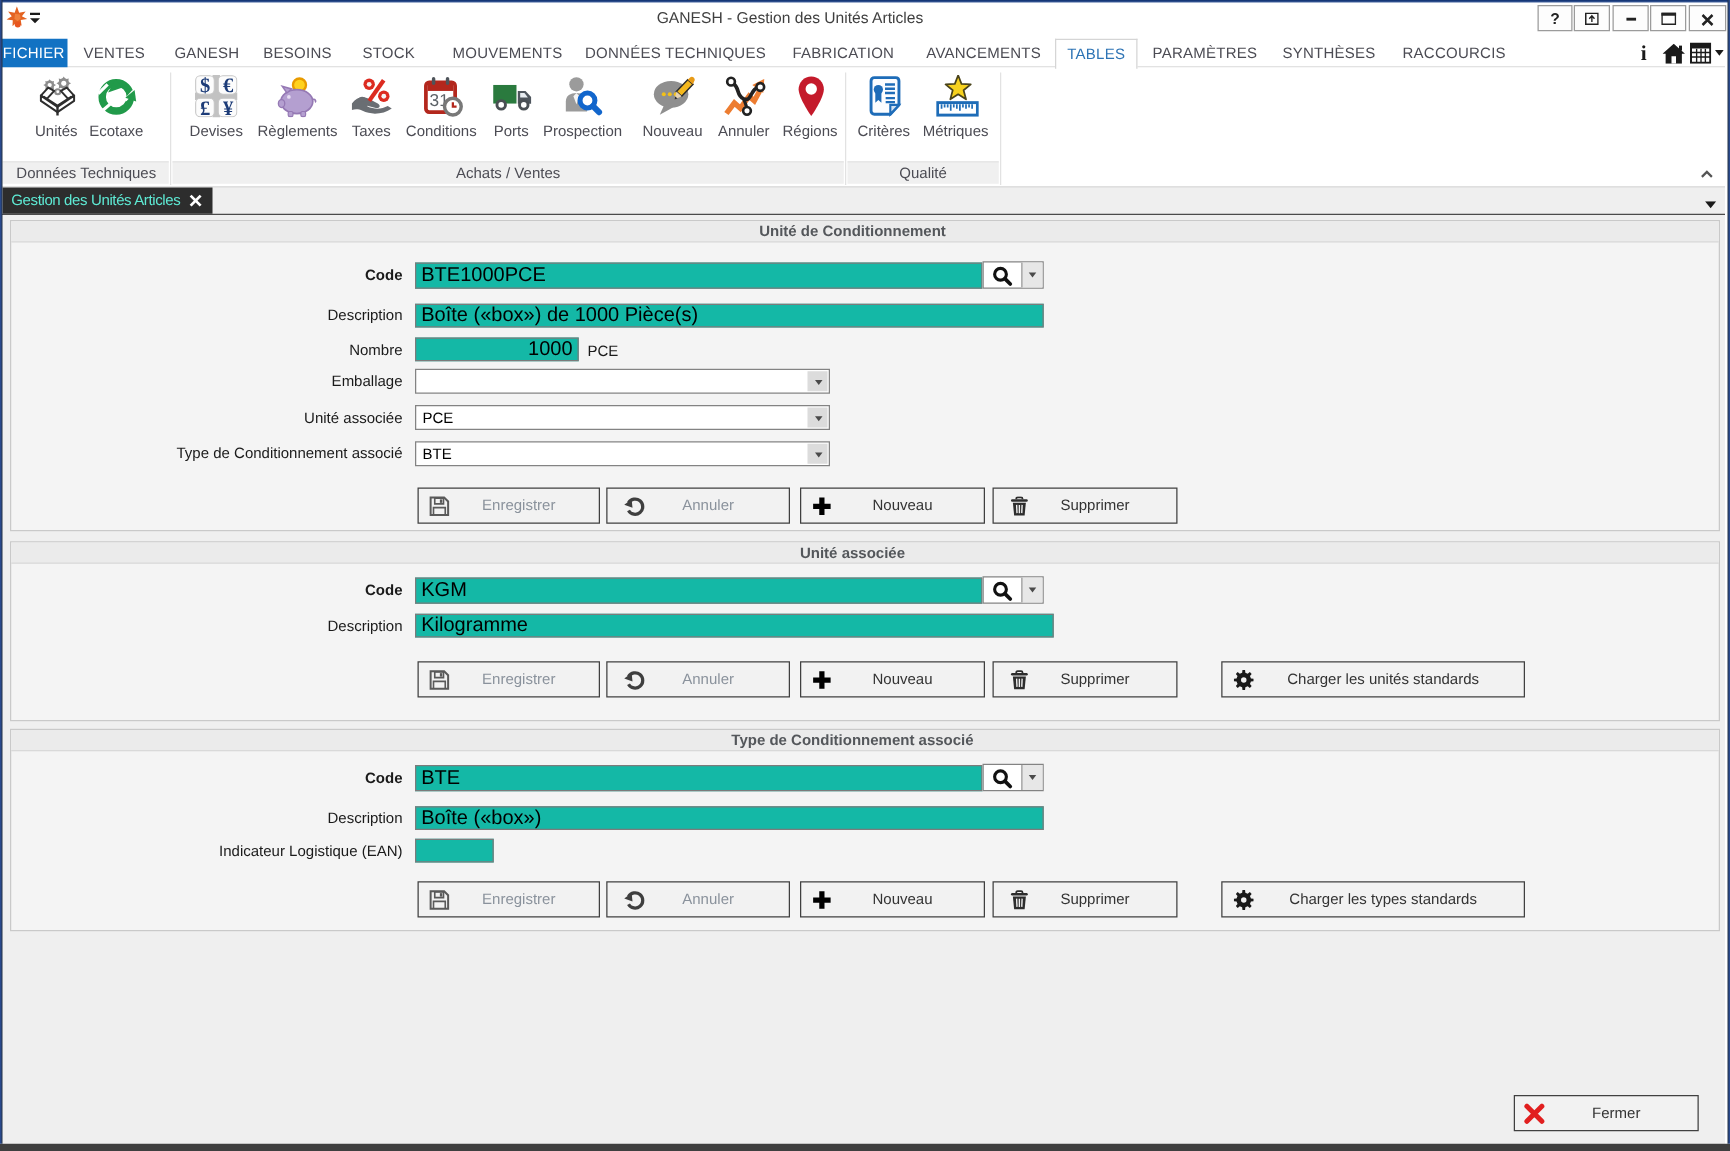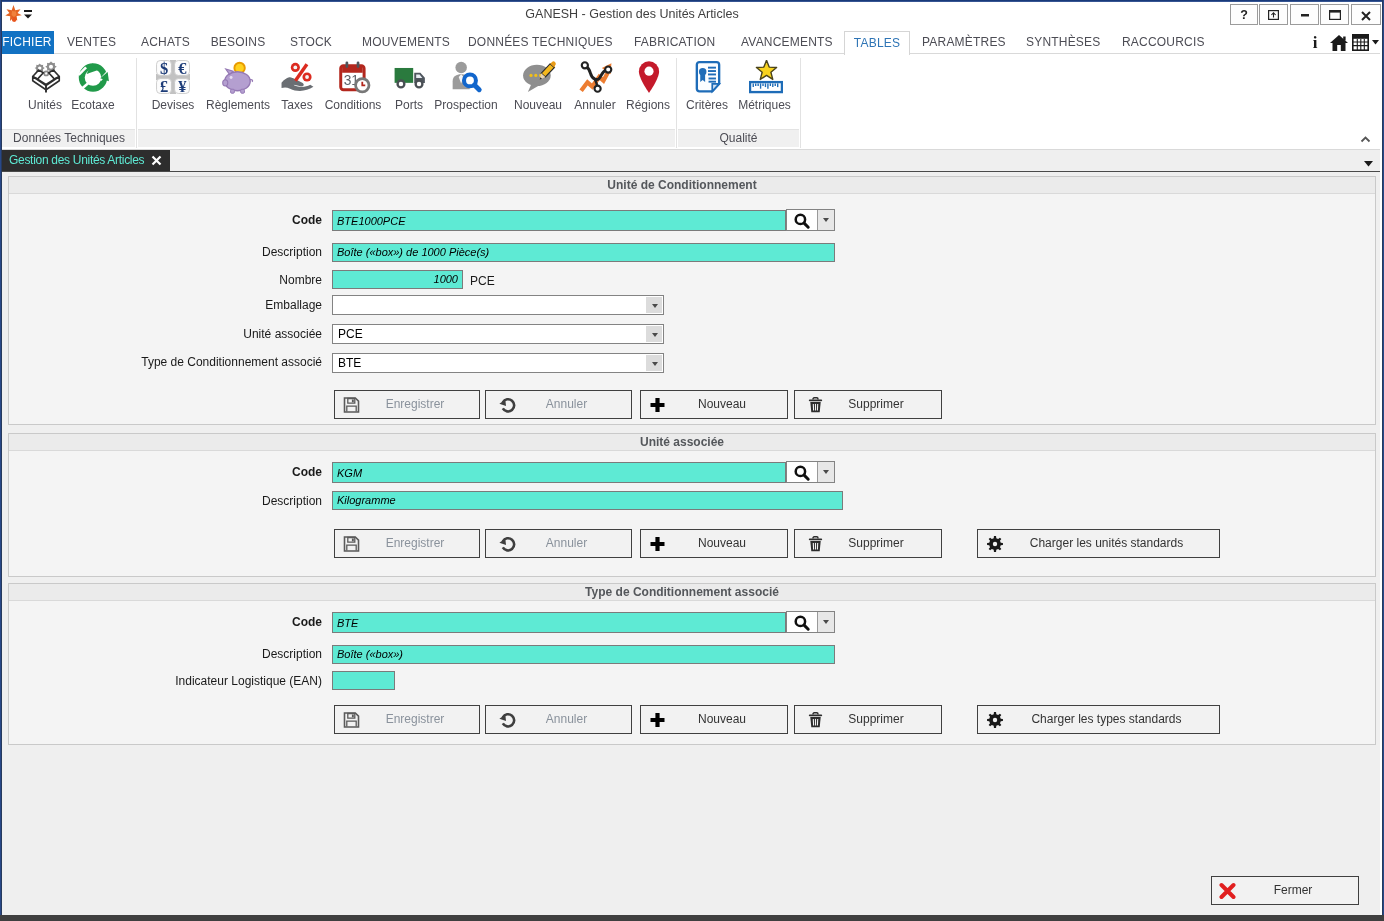--- a/index.html
+++ b/index.html
@@ -24,21 +24,21 @@
     .gname { position:absolute; top:1px; height:16px; line-height:16px; text-align:center; color:#4c4c54; font-size:12px; }
   .gsep { position:absolute; top:4px; width:1px; height:90px; background:#e2e2e2; }
   
   #tabstrip { position:absolute; left:0; top:149px; width:1380px; height:23px; background:#efefef; border-top:1px solid #d9d9d9; border-bottom:1px solid #4a4a4a; }
   #dtab { position:absolute; left:2px; top:0; width:168px; height:21px; background:#2d2d2d; color:#5eead4; line-height:21px; padding-left:7px; font-size:12px; letter-spacing:-0.3px; white-space:nowrap; }
   
   #content { position:absolute; left:0; top:172px; width:1380px; height:743px; background:#efefef; }
   .section { position:absolute; left:8px; width:1368px; background:#f4f4f4; border:1px solid #c9c9c9; }
   .shead { position:absolute; left:0; top:0; width:100%; height:17px; background:#ebebeb; border-bottom:1px solid #d9d9d9; text-align:center; line-height:17px; font-weight:bold; color:#54575b; font-size:12px; text-indent:-20px; }
   .flabel { position:absolute; text-align:right; color:#1a1a1a; font-size:12px; height:21px; line-height:21px; }
-  .tinput { position:absolute; background:#5eead4; border:1px solid #7b7b7b; font-size:11px; padding:0 4px; line-height:19px; color:#000; font-family:"Liberation Sans",sans-serif;font-style:italic; }
+  .tinput { position:absolute; background:#14b8a6; border:1px solid #7b7b7b; font-size:16px; padding:0 4px; line-height:19px; color:#000; font-family:"Liberation Sans",sans-serif; }
   .combo { position:absolute; background:#fff; border:1px solid #838383; }
   .combo .cbtn { position:absolute; right:1px; top:1px; bottom:1px; width:16px; background:#dcdcdc; }
   .combo .ctext { position:absolute; left:5px; top:0; line-height:18px; font-size:12px; color:#000; }
   .carrow { position:absolute; width:0; height:0; border-left:3.5px solid transparent; border-right:3.5px solid transparent; border-top:4.5px solid #4a4a4a; }
   .srch { position:absolute; border:1px solid #838383; background:#fff; }
   .srch .sdrop { position:absolute; right:0; top:0; bottom:0; width:17px; background:#e7e7e7; border-left:1px solid #9a9a9a; }
   .btn { position:absolute; height:29px; background:#f2f2f2; border:1px solid #404040; text-align:center; line-height:27px; font-size:12px; color:#333; padding-left:30px; padding-right:14px; }
   .btn.dis { color:#8a929c; }
   .bicon { position:absolute; top:50%; transform:translateY(-50%); }
 </style>
@@ -80,21 +80,21 @@
 <div class="winbtn" style="left:1351px;width:30px;">
   <svg style="margin-top:6px;" width="10" height="10" viewBox="0 0 10 10">
       <path d="M1 1 L9 9 M9 1 L1 9" stroke="#222" stroke-width="2"></path>
     </svg>
 </div>
 
 <div id="menubar">
 <div id="menuline" style="top:22px;"></div>
 <div class="mi" id="fichier">FICHIER</div>
 <div class="mi" style="left:64px;width:55px;">VENTES</div>
-<div class="mi" style="left:138px;width:55px;">ACHATS</div>
+<div class="mi" style="left:138px;width:55px;">GANESH</div>
 <div class="mi" style="left:209px;width:58px;">BESOINS</div>
 <div class="mi" style="left:288px;width:46px;">STOCK</div>
 <div class="mi" style="left:362px;width:82px;">MOUVEMENTS</div>
 <div class="mi" style="left:468px;width:140px;white-space:nowrap;">DONNÉES TECHNIQUES</div>
 <div class="mi" style="left:634px;width:78px;">FABRICATION</div>
 <div class="mi" style="left:741px;width:84px;">AVANCEMENTS</div>
 <div class="mi" id="tables" style="left:844px;width:66px;height:24px;">TABLES</div>
 <div class="mi" style="left:922px;width:82px;">PARAMÈTRES</div>
 <div class="mi" style="left:1026px;width:72px;">SYNTHÈSES</div>
 <div class="mi" style="left:1122px;width:74px;">RACCOURCIS</div>
@@ -115,20 +115,21 @@
 </div>
 
 <div id="ribbon">
   <div class="gsep" style="left:136px;"></div>
   <div class="gsep" style="left:676px;"></div>
   <div class="gsep" style="left:800px;"></div>
   <div style="position:absolute;left:2px;top:75px;width:133px;height:18px;background:#f0f0f0;border-top:1px solid #e3e3e3;"></div>
   <div style="position:absolute;left:138px;top:75px;width:537px;height:18px;background:#f0f0f0;border-top:1px solid #e3e3e3;"></div>
   <div style="position:absolute;left:678px;top:75px;width:121px;height:18px;background:#f0f0f0;border-top:1px solid #e3e3e3;"></div>
   <div class="gname" style="left:2px;top:76px;width:134px;">Données Techniques</div>
+  <div class="gname" style="left:137px;top:76px;width:539px;">Achats / Ventes</div>
   <div class="gname" style="left:677px;top:76px;width:123px;">Qualité</div>
   <div class="rlabel" style="left:22px;width:46px;">Unités</div>
   <div class="rlabel" style="left:67px;width:52px;">Ecotaxe</div>
   <div class="rlabel" style="left:147px;width:52px;">Devises</div>
   <div class="rlabel" style="left:202px;width:72px;">Règlements</div>
   <div class="rlabel" style="left:277px;width:40px;">Taxes</div>
   <div class="rlabel" style="left:319px;width:68px;">Conditions</div>
   <div class="rlabel" style="left:390px;width:38px;">Ports</div>
   <div class="rlabel" style="left:430px;width:72px;">Prospection</div>
   <div class="rlabel" style="left:510px;width:56px;">Nouveau</div>

